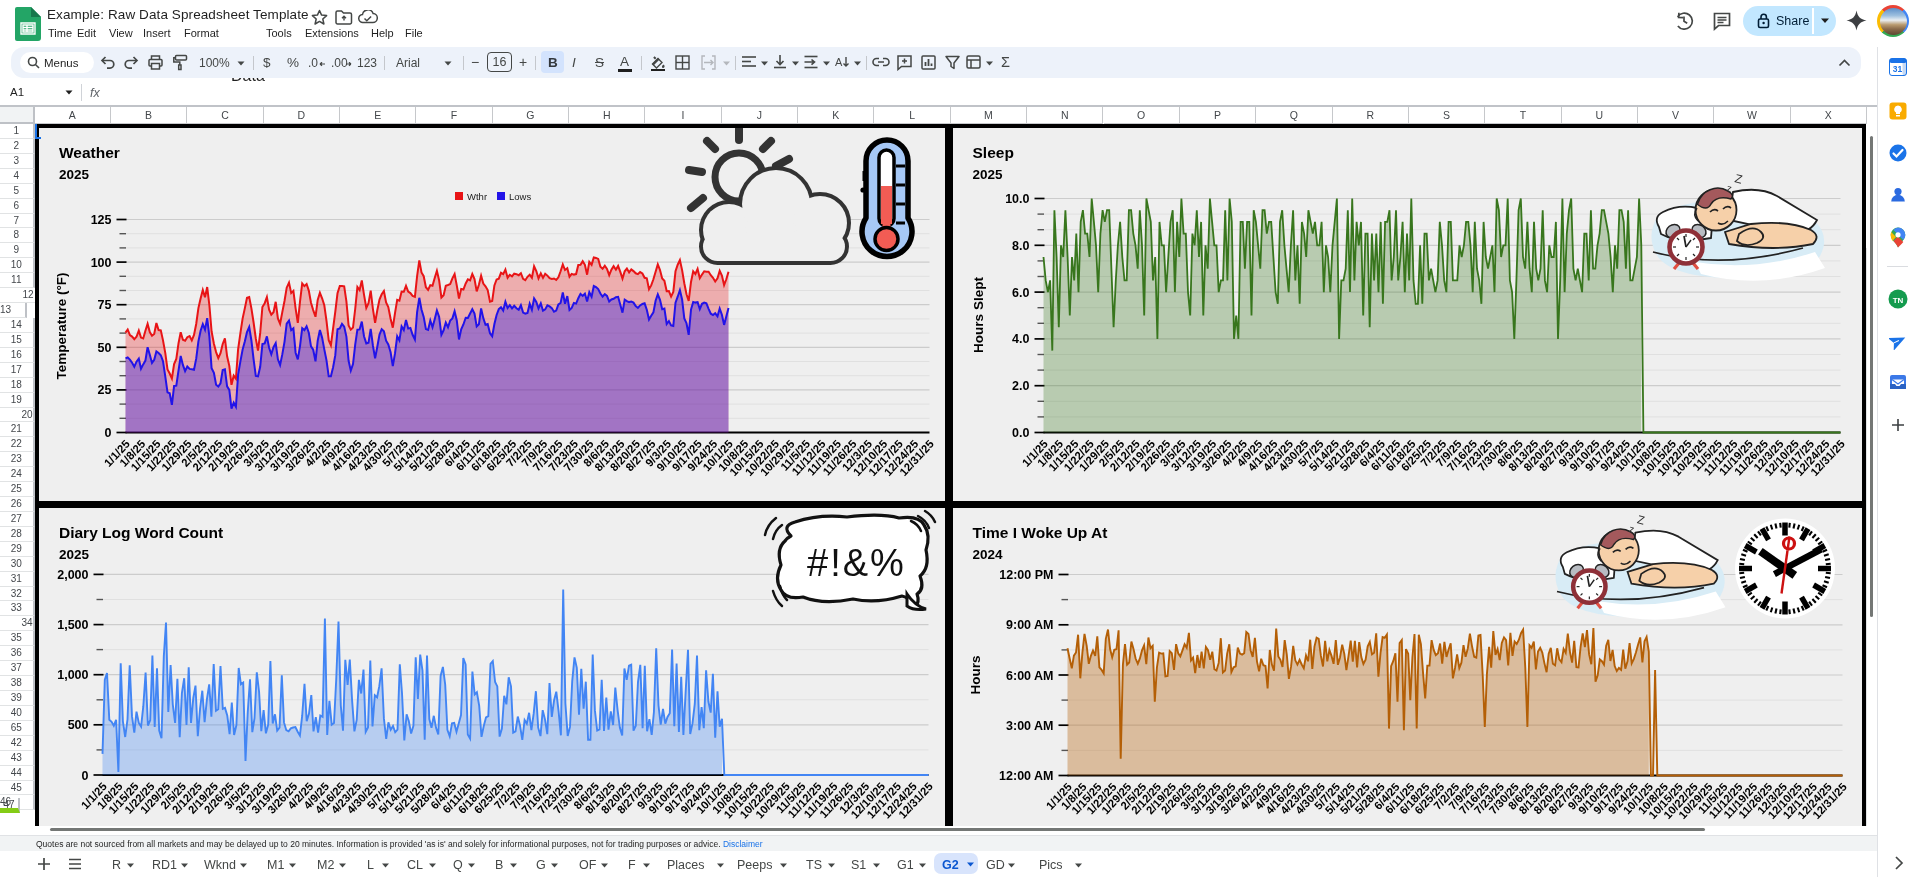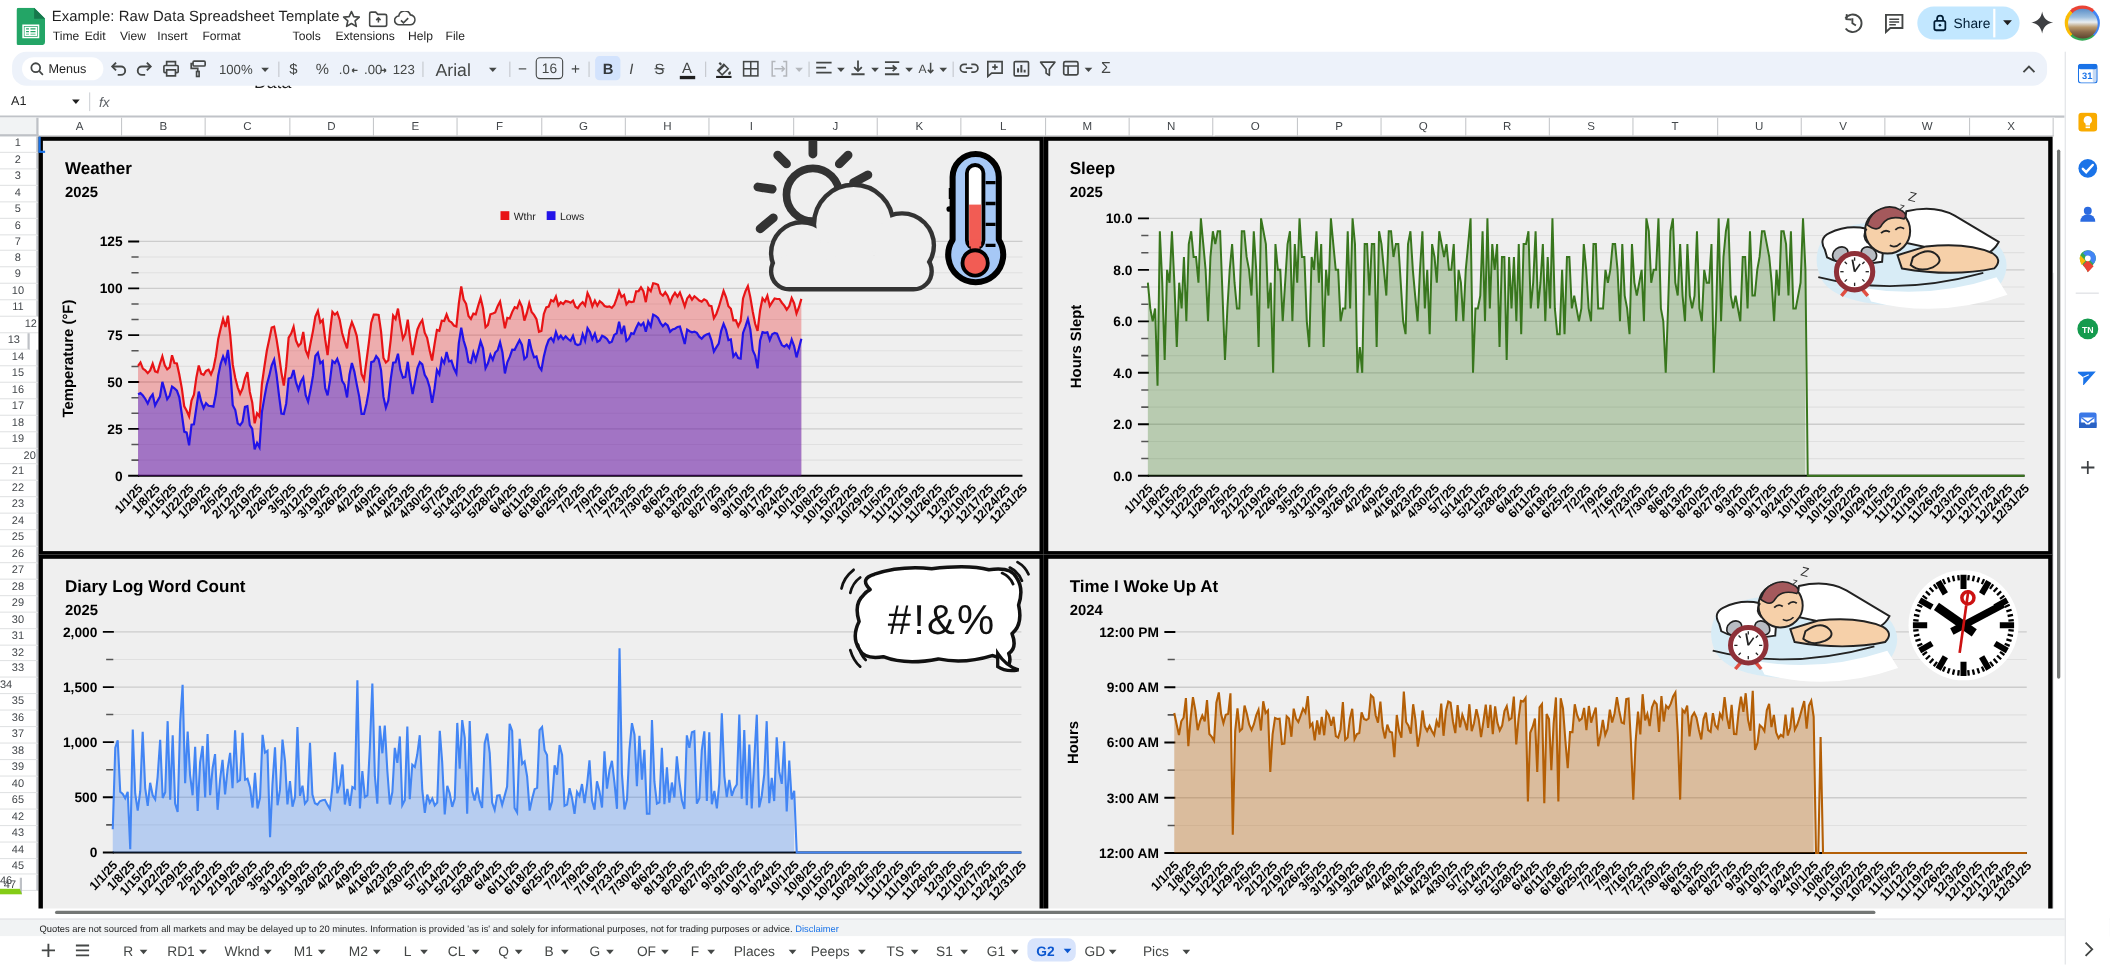--- a/index.html
+++ b/index.html
@@ -97,21 +97,21 @@
     <div style="position:absolute;left:308px;top:56px;font-size:12px;color:#444746;font-weight:normal;white-space:nowrap;">.0</div>
     <svg style="position:absolute;left:317px;top:62px;" width="9" height="7" viewBox="0 0 9 7">
       <path d="M8,2 h-5 m0,0 l2,-1.8 m-2,1.8 l2,1.8" stroke="#444746" stroke-width="1.2" fill="none"></path>
     </svg>
     <div style="position:absolute;left:331px;top:56px;font-size:12px;color:#444746;font-weight:normal;white-space:nowrap;">.00</div>
     <svg style="position:absolute;left:345px;top:62px;" width="9" height="7" viewBox="0 0 9 7">
       <path d="M1,2 h5 m0,0 l-2,-1.8 m2,1.8 l-2,1.8" stroke="#444746" stroke-width="1.2" fill="none"></path>
     </svg>
     <div style="position:absolute;left:357px;top:56px;font-size:12px;color:#444746;font-weight:normal;white-space:nowrap;">123</div>
     <div style="position:absolute;left:384px;top:56px;width:1px;height:14px;background:#c4c7cc"></div>
-    <div style="position:absolute;left:396px;top:56px;font-size:16px;color:#444746;font-weight:normal;white-space:nowrap;">Arial</div>
+    <div style="position:absolute;left:396px;top:56px;font-size:12px;color:#444746;font-weight:normal;white-space:nowrap;">Arial</div>
     <svg style="position:absolute;left:443px;top:60px;" width="10" height="7" viewBox="0 0 10 7">
       <path d="M1.5,1.5 l3.5,4 3.5,-4 z" fill="#444746"></path>
     </svg>
     <div style="position:absolute;left:463px;top:56px;width:1px;height:14px;background:#c4c7cc"></div>
     <div style="position:absolute;left:471px;top:54px;font-size:14px;color:#444746;font-weight:normal;white-space:nowrap;">−</div>
     <div style="position:absolute;left:487px;top:52px;width:25px;height:20px;border:1px solid #444746;border-radius:4px;box-sizing:border-box;font-size:12.5px;color:#444746;text-align:center;line-height:18px">16</div>
     <div style="position:absolute;left:519px;top:54px;font-size:14px;color:#444746;font-weight:normal;white-space:nowrap;">+</div>
     <div style="position:absolute;left:535px;top:56px;width:1px;height:14px;background:#c4c7cc"></div>
     <div style="position:absolute;left:541px;top:51px;width:23px;height:22px;background:#d3e3fd;border-radius:4px"></div>
     <div style="position:absolute;left:548px;top:55px;font-size:13.5px;color:#33383d;font-weight:bold;white-space:nowrap;">B</div>
@@ -248,42 +248,42 @@
       <div style="position:absolute;left:0px;top:29.8px;width:34.6px;height:14.92px;border-right:2px solid #bec1c6;border-bottom:1px solid #e1e3e4;box-sizing:border-box;font-size:10px;color:#43474b;text-align:center;line-height:14px">3</div>
       <div style="position:absolute;left:0px;top:44.8px;width:34.6px;height:14.92px;border-right:2px solid #bec1c6;border-bottom:1px solid #e1e3e4;box-sizing:border-box;font-size:10px;color:#43474b;text-align:center;line-height:14px">4</div>
       <div style="position:absolute;left:0px;top:59.7px;width:34.6px;height:14.92px;border-right:2px solid #bec1c6;border-bottom:1px solid #e1e3e4;box-sizing:border-box;font-size:10px;color:#43474b;text-align:center;line-height:14px">5</div>
       <div style="position:absolute;left:0px;top:74.6px;width:34.6px;height:14.92px;border-right:2px solid #bec1c6;border-bottom:1px solid #e1e3e4;box-sizing:border-box;font-size:10px;color:#43474b;text-align:center;line-height:14px">6</div>
       <div style="position:absolute;left:0px;top:89.5px;width:34.6px;height:14.92px;border-right:2px solid #bec1c6;border-bottom:1px solid #e1e3e4;box-sizing:border-box;font-size:10px;color:#43474b;text-align:center;line-height:14px">7</div>
       <div style="position:absolute;left:0px;top:104.4px;width:34.6px;height:14.92px;border-right:2px solid #bec1c6;border-bottom:1px solid #e1e3e4;box-sizing:border-box;font-size:10px;color:#43474b;text-align:center;line-height:14px">8</div>
       <div style="position:absolute;left:0px;top:119.4px;width:34.6px;height:14.92px;border-right:2px solid #bec1c6;border-bottom:1px solid #e1e3e4;box-sizing:border-box;font-size:10px;color:#43474b;text-align:center;line-height:14px">9</div>
       <div style="position:absolute;left:0px;top:134.3px;width:34.6px;height:14.92px;border-right:2px solid #bec1c6;border-bottom:1px solid #e1e3e4;box-sizing:border-box;font-size:10px;color:#43474b;text-align:center;line-height:14px">10</div>
       <div style="position:absolute;left:0px;top:149.2px;width:34.6px;height:14.92px;border-right:2px solid #bec1c6;border-bottom:1px solid #e1e3e4;box-sizing:border-box;font-size:10px;color:#43474b;text-align:center;line-height:14px">11</div>
       <div style="position:absolute;left:0px;top:164.1px;width:58px;height:14.92px;border-right:2px solid #bec1c6;border-bottom:1px solid #e1e3e4;box-sizing:border-box;font-size:10px;color:#43474b;text-align:center;line-height:14px">12</div>
-      <div style="position:absolute;left:0px;top:179.0px;width:27px;height:14.92px;border-right:2px solid #bec1c6;border-bottom:1px solid #e1e3e4;box-sizing:border-box;font-size:10px;color:#43474b;text-align:center;line-height:14px">13</div>
+      <div style="position:absolute;left:0px;top:179.0px;width:27px;height:14.92px;border-right:2px solid #bec1c6;border-bottom:1px solid #e1e3e4;box-sizing:border-box;font-size:10px;color:#43474b;line-height:14px">13</div>
       <div style="position:absolute;left:0px;top:194.0px;width:34.6px;height:14.92px;border-right:2px solid #bec1c6;border-bottom:1px solid #e1e3e4;box-sizing:border-box;font-size:10px;color:#43474b;text-align:center;line-height:14px">14</div>
       <div style="position:absolute;left:0px;top:208.9px;width:34.6px;height:14.92px;border-right:2px solid #bec1c6;border-bottom:1px solid #e1e3e4;box-sizing:border-box;font-size:10px;color:#43474b;text-align:center;line-height:14px">15</div>
       <div style="position:absolute;left:0px;top:223.8px;width:34.6px;height:14.92px;border-right:2px solid #bec1c6;border-bottom:1px solid #e1e3e4;box-sizing:border-box;font-size:10px;color:#43474b;text-align:center;line-height:14px">16</div>
       <div style="position:absolute;left:0px;top:238.7px;width:34.6px;height:14.92px;border-right:2px solid #bec1c6;border-bottom:1px solid #e1e3e4;box-sizing:border-box;font-size:10px;color:#43474b;text-align:center;line-height:14px">17</div>
       <div style="position:absolute;left:0px;top:253.6px;width:34.6px;height:14.92px;border-right:2px solid #bec1c6;border-bottom:1px solid #e1e3e4;box-sizing:border-box;font-size:10px;color:#43474b;text-align:center;line-height:14px">18</div>
       <div style="position:absolute;left:0px;top:268.6px;width:34.6px;height:14.92px;border-right:2px solid #bec1c6;border-bottom:1px solid #e1e3e4;box-sizing:border-box;font-size:10px;color:#43474b;text-align:center;line-height:14px">19</div>
       <div style="position:absolute;left:0px;top:283.5px;width:34.6px;height:14.92px;border-right:2px solid #bec1c6;border-bottom:1px solid #e1e3e4;box-sizing:border-box;font-size:10px;color:#43474b;text-align:right;line-height:14px">20</div>
       <div style="position:absolute;left:0px;top:298.4px;width:34.6px;height:14.92px;border-right:2px solid #bec1c6;border-bottom:1px solid #e1e3e4;box-sizing:border-box;font-size:10px;color:#43474b;text-align:center;line-height:14px">21</div>
       <div style="position:absolute;left:0px;top:313.3px;width:34.6px;height:14.92px;border-right:2px solid #bec1c6;border-bottom:1px solid #e1e3e4;box-sizing:border-box;font-size:10px;color:#43474b;text-align:center;line-height:14px">22</div>
       <div style="position:absolute;left:0px;top:328.2px;width:34.6px;height:14.92px;border-right:2px solid #bec1c6;border-bottom:1px solid #e1e3e4;box-sizing:border-box;font-size:10px;color:#43474b;text-align:center;line-height:14px">23</div>
       <div style="position:absolute;left:0px;top:343.2px;width:34.6px;height:14.92px;border-right:2px solid #bec1c6;border-bottom:1px solid #e1e3e4;box-sizing:border-box;font-size:10px;color:#43474b;text-align:center;line-height:14px">24</div>
       <div style="position:absolute;left:0px;top:358.1px;width:34.6px;height:14.92px;border-right:2px solid #bec1c6;border-bottom:1px solid #e1e3e4;box-sizing:border-box;font-size:10px;color:#43474b;text-align:center;line-height:14px">25</div>
       <div style="position:absolute;left:0px;top:373.0px;width:34.6px;height:14.92px;border-right:2px solid #bec1c6;border-bottom:1px solid #e1e3e4;box-sizing:border-box;font-size:10px;color:#43474b;text-align:center;line-height:14px">26</div>
       <div style="position:absolute;left:0px;top:387.9px;width:34.6px;height:14.92px;border-right:2px solid #bec1c6;border-bottom:1px solid #e1e3e4;box-sizing:border-box;font-size:10px;color:#43474b;text-align:center;line-height:14px">27</div>
       <div style="position:absolute;left:0px;top:402.8px;width:34.6px;height:14.92px;border-right:2px solid #bec1c6;border-bottom:1px solid #e1e3e4;box-sizing:border-box;font-size:10px;color:#43474b;text-align:center;line-height:14px">28</div>
       <div style="position:absolute;left:0px;top:417.8px;width:34.6px;height:14.92px;border-right:2px solid #bec1c6;border-bottom:1px solid #e1e3e4;box-sizing:border-box;font-size:10px;color:#43474b;text-align:center;line-height:14px">29</div>
       <div style="position:absolute;left:0px;top:432.7px;width:34.6px;height:14.92px;border-right:2px solid #bec1c6;border-bottom:1px solid #e1e3e4;box-sizing:border-box;font-size:10px;color:#43474b;text-align:center;line-height:14px">30</div>
       <div style="position:absolute;left:0px;top:447.6px;width:34.6px;height:14.92px;border-right:2px solid #bec1c6;border-bottom:1px solid #e1e3e4;box-sizing:border-box;font-size:10px;color:#43474b;text-align:center;line-height:14px">31</div>
       <div style="position:absolute;left:0px;top:462.5px;width:34.6px;height:14.92px;border-right:2px solid #bec1c6;border-bottom:1px solid #e1e3e4;box-sizing:border-box;font-size:10px;color:#43474b;text-align:center;line-height:14px">32</div>
       <div style="position:absolute;left:0px;top:477.4px;width:34.6px;height:14.92px;border-right:2px solid #bec1c6;border-bottom:1px solid #e1e3e4;box-sizing:border-box;font-size:10px;color:#43474b;text-align:center;line-height:14px">33</div>
-      <div style="position:absolute;left:0px;top:492.4px;width:34.6px;height:14.92px;border-right:2px solid #bec1c6;border-bottom:1px solid #e1e3e4;box-sizing:border-box;font-size:10px;color:#43474b;text-align:left;line-height:14px">34</div>
+      <div style="position:absolute;left:0px;top:492.4px;width:34.6px;height:14.92px;border-right:2px solid #bec1c6;border-bottom:1px solid #e1e3e4;box-sizing:border-box;font-size:10px;color:#43474b;text-align:right;line-height:14px">34</div>
       <div style="position:absolute;left:0px;top:507.3px;width:34.6px;height:14.92px;border-right:2px solid #bec1c6;border-bottom:1px solid #e1e3e4;box-sizing:border-box;font-size:10px;color:#43474b;text-align:center;line-height:14px">35</div>
       <div style="position:absolute;left:0px;top:522.2px;width:34.6px;height:14.92px;border-right:2px solid #bec1c6;border-bottom:1px solid #e1e3e4;box-sizing:border-box;font-size:10px;color:#43474b;text-align:center;line-height:14px">36</div>
       <div style="position:absolute;left:0px;top:537.1px;width:34.6px;height:14.92px;border-right:2px solid #bec1c6;border-bottom:1px solid #e1e3e4;box-sizing:border-box;font-size:10px;color:#43474b;text-align:center;line-height:14px">37</div>
       <div style="position:absolute;left:0px;top:552.0px;width:34.6px;height:14.92px;border-right:2px solid #bec1c6;border-bottom:1px solid #e1e3e4;box-sizing:border-box;font-size:10px;color:#43474b;text-align:center;line-height:14px">38</div>
       <div style="position:absolute;left:0px;top:567.0px;width:34.6px;height:14.92px;border-right:2px solid #bec1c6;border-bottom:1px solid #e1e3e4;box-sizing:border-box;font-size:10px;color:#43474b;text-align:center;line-height:14px">39</div>
       <div style="position:absolute;left:0px;top:581.9px;width:34.6px;height:14.92px;border-right:2px solid #bec1c6;border-bottom:1px solid #e1e3e4;box-sizing:border-box;font-size:10px;color:#43474b;text-align:center;line-height:14px">40</div>
       <div style="position:absolute;left:0px;top:596.8px;width:34.6px;height:14.92px;border-right:2px solid #bec1c6;border-bottom:1px solid #e1e3e4;box-sizing:border-box;font-size:10px;color:#43474b;text-align:center;line-height:14px">65</div>
       <div style="position:absolute;left:0px;top:611.7px;width:34.6px;height:14.92px;border-right:2px solid #bec1c6;border-bottom:1px solid #e1e3e4;box-sizing:border-box;font-size:10px;color:#43474b;text-align:center;line-height:14px">42</div>
       <div style="position:absolute;left:0px;top:626.6px;width:34.6px;height:14.92px;border-right:2px solid #bec1c6;border-bottom:1px solid #e1e3e4;box-sizing:border-box;font-size:10px;color:#43474b;text-align:center;line-height:14px">43</div>
       <div style="position:absolute;left:0px;top:641.6px;width:34.6px;height:14.92px;border-right:2px solid #bec1c6;border-bottom:1px solid #e1e3e4;box-sizing:border-box;font-size:10px;color:#43474b;text-align:center;line-height:14px">44</div>

